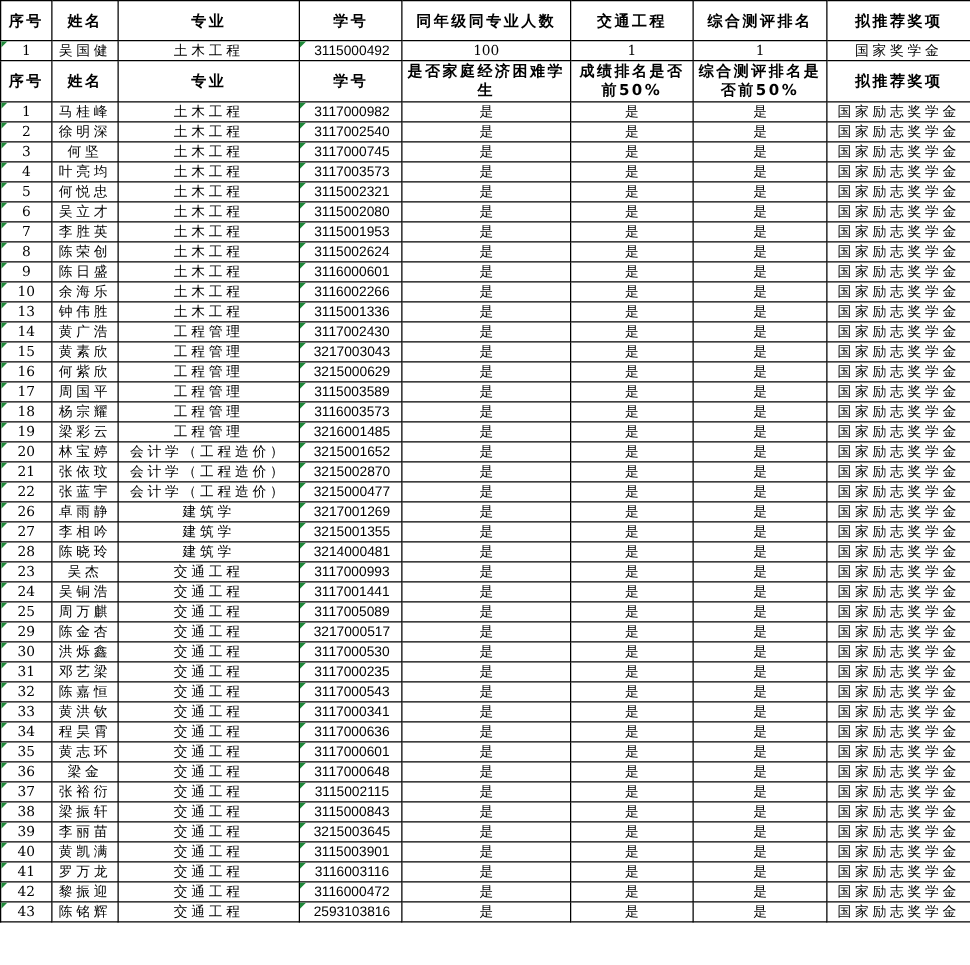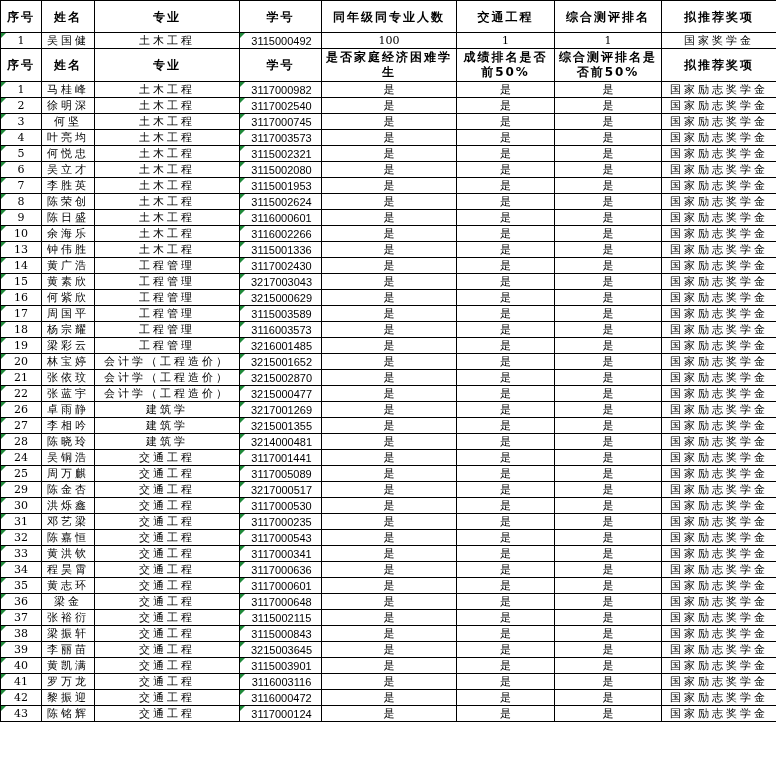--- a/index.html
+++ b/index.html
@@ -285,20 +285,30 @@
         <td><span class="tri"></span><span>28</span></td>
         <td class="sp">陈晓玲</td>
         <td class="sp">建筑学</td>
         <td class="left"><span class="tri"></span><span>3214000481</span></td>
         <td>是</td>
         <td>是</td>
         <td>是</td>
         <td class="sp">国家励志奖学金</td>
       </tr>
       <tr class="d">
+        <td><span class="tri"></span><span>23</span></td>
+        <td class="sp">吴杰</td>
+        <td class="sp">交通工程</td>
+        <td class="left"><span class="tri"></span><span>3117000993</span></td>
+        <td>是</td>
+        <td>是</td>
+        <td>是</td>
+        <td class="sp">国家励志奖学金</td>
+      </tr>
+      <tr class="d">
         <td><span class="tri"></span><span>24</span></td>
         <td class="sp">吴铜浩</td>
         <td class="sp">交通工程</td>
         <td class="left"><span class="tri"></span><span>3117001441</span></td>
         <td>是</td>
         <td>是</td>
         <td>是</td>
         <td class="sp">国家励志奖学金</td>
       </tr>
       <tr class="d">
@@ -448,20 +458,20 @@
         <td class="left"><span class="tri"></span><span>3116000472</span></td>
         <td>是</td>
         <td>是</td>
         <td>是</td>
         <td class="sp">国家励志奖学金</td>
       </tr>
       <tr class="d">
         <td><span class="tri"></span><span>43</span></td>
         <td class="sp">陈铭辉</td>
         <td class="sp">交通工程</td>
-        <td class="left"><span class="tri"></span><span>3117000124</span></td>
+        <td class="left"><span class="tri"></span><span>2593103816</span></td>
         <td>是</td>
         <td>是</td>
         <td>是</td>
         <td class="sp">国家励志奖学金</td>
       </tr>
     </tbody>
 </table>
 
 </body></html>

